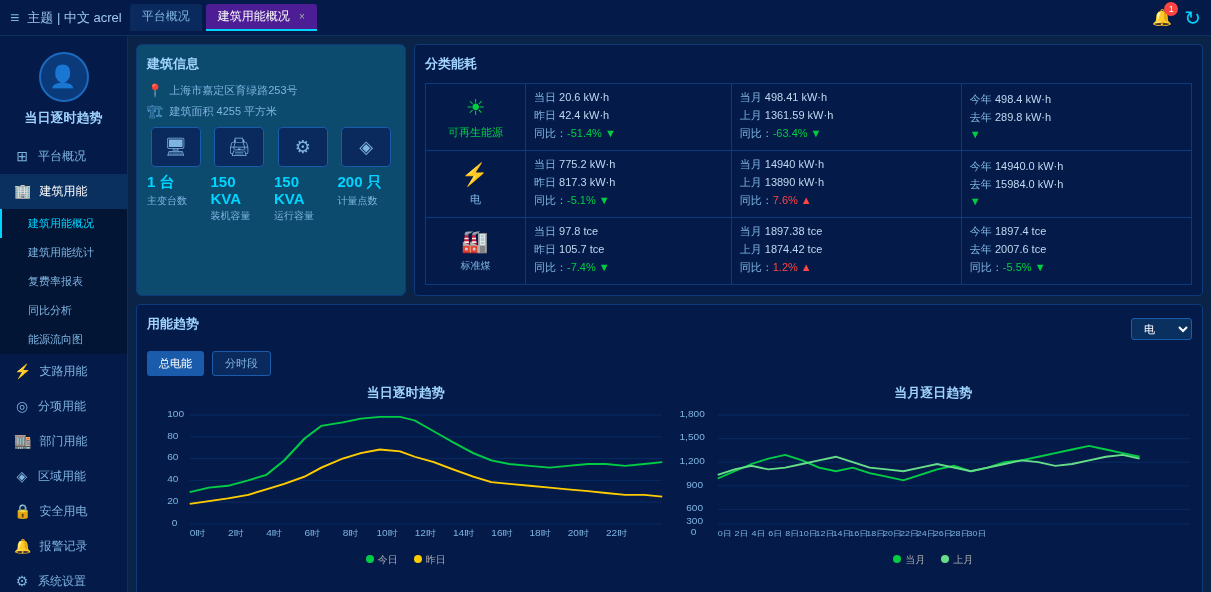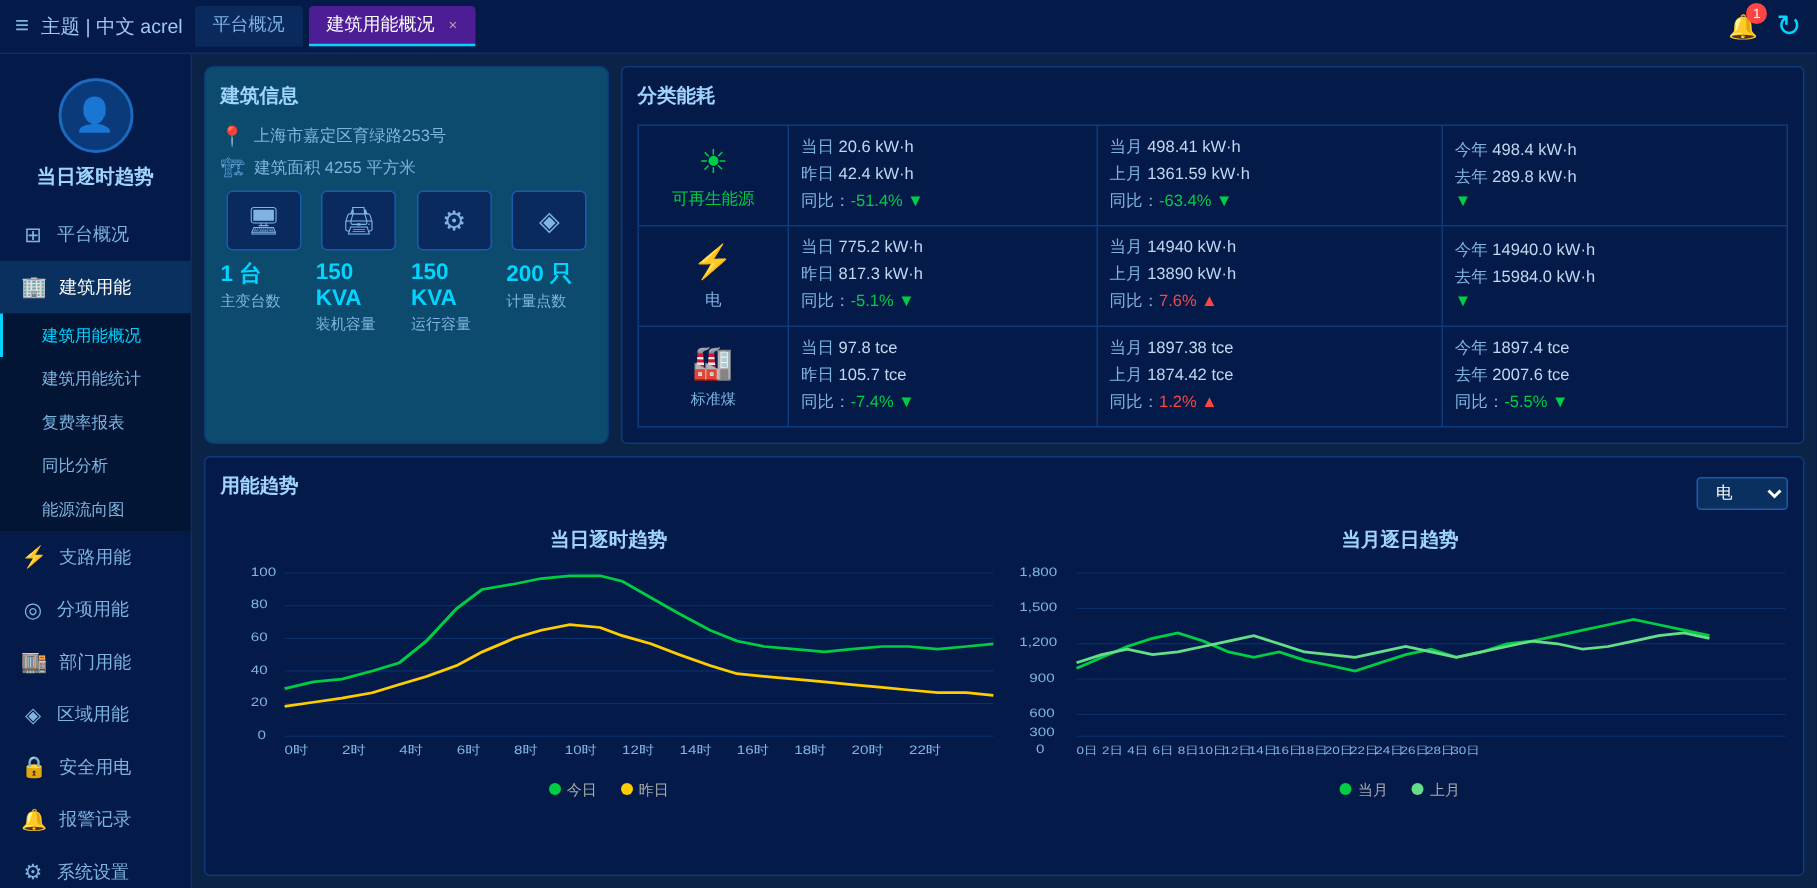--- a/index.html
+++ b/index.html
@@ -292,20 +292,24 @@
       <div class="bottom-header">
         <span class="section-title">用能趋势</span>
         <div style="display:flex; align-items:center; gap:8px;">
           <div style="position:relative;">
             <select class="energy-select">
               <option>电</option>
             </select>
           </div>
         </div>
       </div>
+      <div style="display:flex; gap:8px; margin-bottom:8px;">
+        <button class="btn-total">总电能</button>
+        <button class="btn-period">分时段</button>
+      </div>
       <div class="charts-row">
 
         <div class="chart-container">
           <div class="chart-title">当日逐时趋势</div>
           <svg class="chart-svg" viewBox="0 0 460 160" preserveAspectRatio="none" style="height:145px; display:block;">
 
             <text x="18" y="12" fill="#7fb3e0" font-size="9">100</text>
             <text x="18" y="36" fill="#7fb3e0" font-size="9">80</text>
             <text x="18" y="60" fill="#7fb3e0" font-size="9">60</text>
             <text x="18" y="84" fill="#7fb3e0" font-size="9">40</text>

